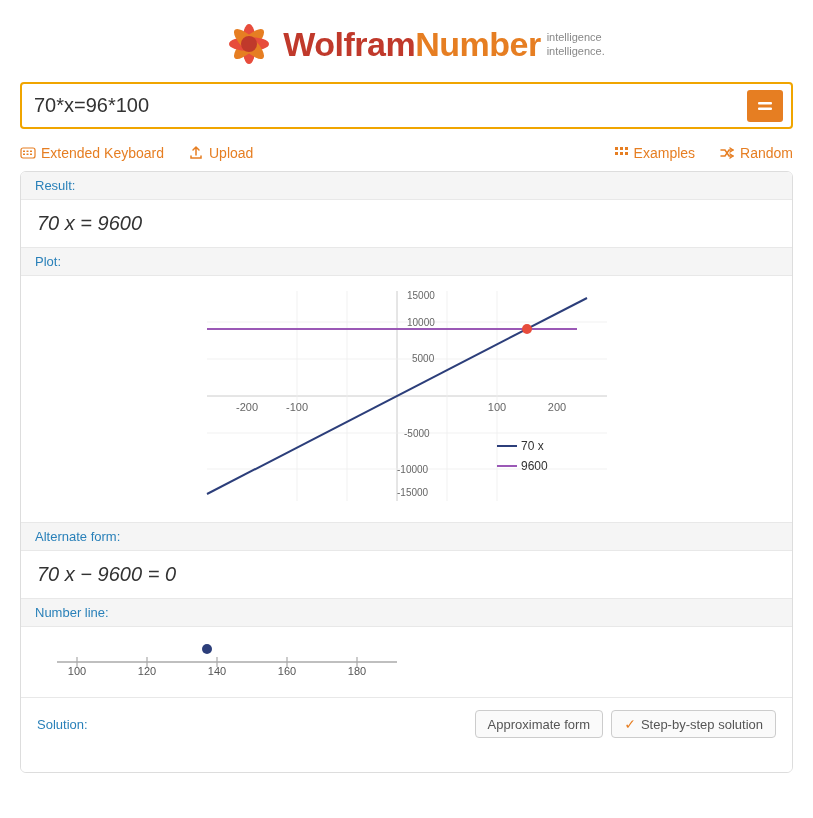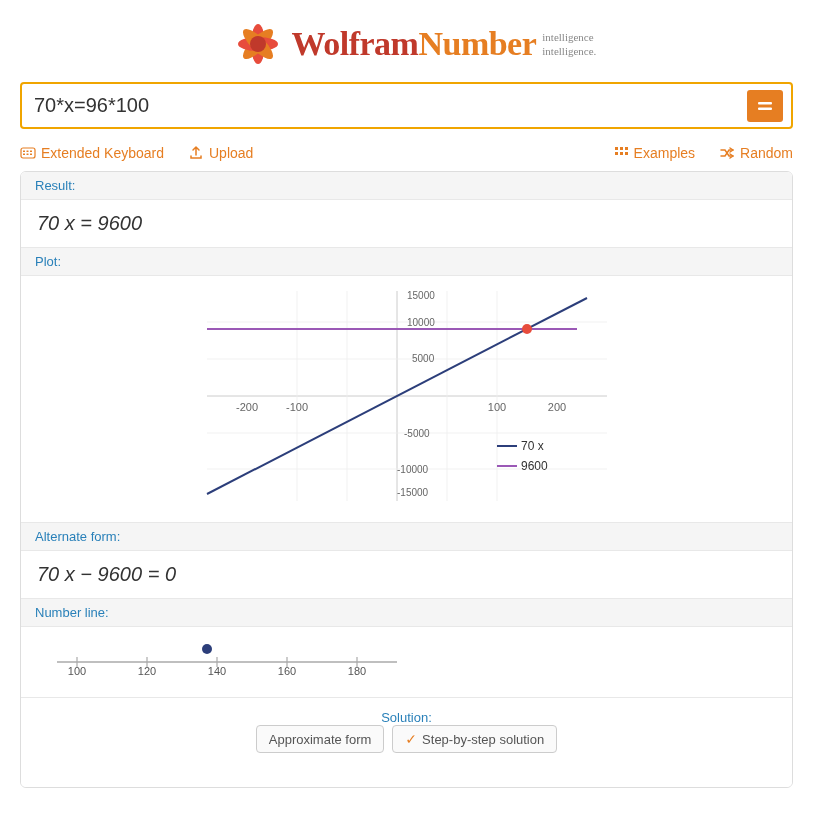--- a/index.html
+++ b/index.html
@@ -10,21 +10,20 @@
       width: 813px;
       min-height: 818px;
     }
 
     
     .header {
       display: flex;
       justify-content: center;
       align-items: center;
       padding: 18px 0 12px 15px;
-      font-family: Liberation Serif, serif;
     }
     .logo-container {
       display: flex;
       align-items: center;
       gap: 8px;
     }
     .logo-icon {
       width: 52px;
       height: 52px;
     }
@@ -143,21 +142,20 @@
 
     
     .solution-area {
       padding: 12px 16px;
     }
     .solution-header-row {
       display: flex;
       align-items: center;
       justify-content: space-between;
       margin-bottom: 22px;
-      flex-direction: column;
     }
     .solution-label {
       color: #888;
       font-size: 13px;
     }
     .solution-btns {
       display: flex;
       gap: 8px;
     }
     .sol-btn {

